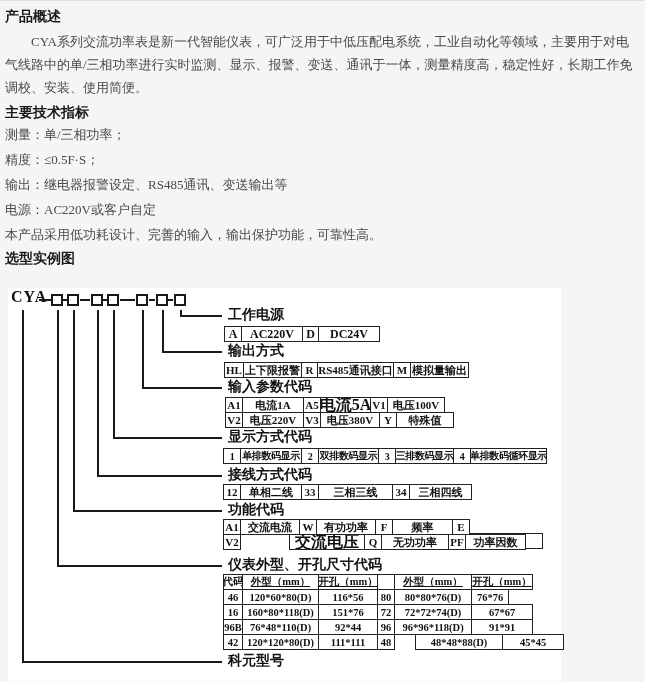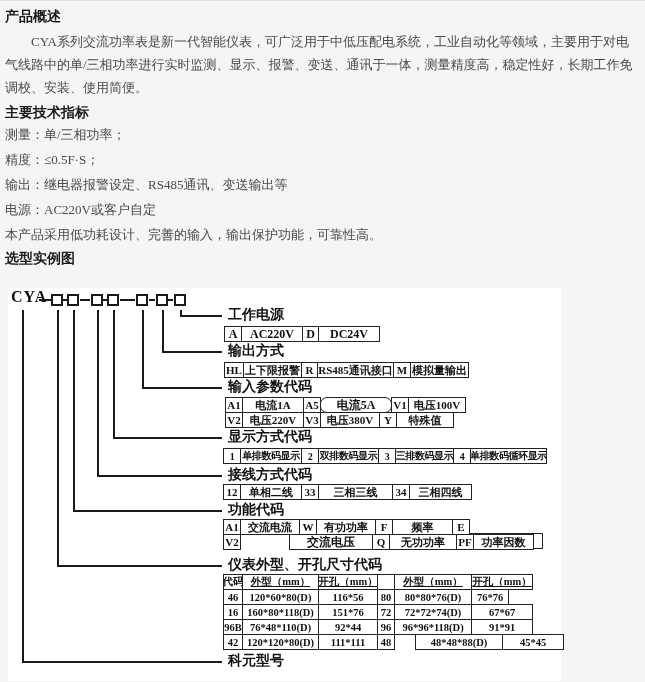--- a/index.html
+++ b/index.html
@@ -80,21 +80,21 @@
         <div class="cell" style="width: 18px; font-size: 11px;">M</div>
         <div class="cell" style="width: 59px; font-size: 11px;">模拟量输出</div>
       </div>
       <div class="ln" style="left: 134px; top: 22px; width: 2px; height: 79px;"></div>
       <div class="ln" style="left: 134px; top: 99px; width: 80px; height: 2px;"></div>
       <div class="lab" style="left: 220px; top: 91px;">输入参数代码</div>
       <div class="trow" style="left: 217px; top: 109px;">
         <div class="cell" style="width: 18px; font-size: 11px;">A1</div>
         <div class="cell" style="width: 62px; font-size: 11px;">电流1A</div>
         <div class="cell" style="width: 18px; font-size: 11px;">A5</div>
-        <div class="cell" style="width: 72px; font-size: 12px; border-radius: 7px;">电流5A</div>
+        <div class="cell" style="width: 51px; font-size: 16px;">电流5A</div>
         <div class="cell" style="width: 18px; font-size: 11px;">V1</div>
         <div class="cell" style="width: 58px; font-size: 11px;">电压100V</div>
       </div>
       <div class="trow" style="left: 217px; top: 124px;">
         <div class="cell" style="width: 18px; font-size: 11px;">V2</div>
         <div class="cell" style="width: 62px; font-size: 11px;">电压220V</div>
         <div class="cell" style="width: 18px; font-size: 11px;">V3</div>
         <div class="cell" style="width: 60px; font-size: 11px;">电压380V</div>
         <div class="cell" style="width: 18px; font-size: 11px;">Y</div>
         <div class="cell" style="width: 58px; font-size: 11px;">特殊值</div>
@@ -131,21 +131,21 @@
         <div class="cell" style="width: 60px; font-size: 11px;">交流电流</div>
         <div class="cell" style="width: 18px; font-size: 11px;">W</div>
         <div class="cell" style="width: 60px; font-size: 11px;">有功功率</div>
         <div class="cell" style="width: 18px; font-size: 11px;">F</div>
         <div class="cell" style="width: 61px; font-size: 11px;">频率</div>
         <div class="cell" style="width: 18px; font-size: 11px;">E</div>
         <div class="cell" style="width: 74px; font-size: 11px; margin-top: 14px;">电能</div>
       </div>
       <div class="trow" style="left: 215px; top: 246px;">
         <div class="cell" style="width: 18px; font-size: 11px;">V2</div>
-        <div class="cell" style="width: 84px; font-size: 12px; margin-left: 48px;">交流电压</div>
+        <div class="cell" style="width: 76px; font-size: 16px; margin-left: 48px;">交流电压</div>
         <div class="cell" style="width: 18px; font-size: 11px;">Q</div>
         <div class="cell" style="width: 68px; font-size: 11px;">无功功率</div>
         <div class="cell" style="width: 18px; font-size: 11px;">PF</div>
         <div class="cell" style="width: 61px; font-size: 11px;">功率因数</div>
       </div>
       <div class="ln" style="left: 49px; top: 22px; width: 2px; height: 257px;"></div>
       <div class="ln" style="left: 49px; top: 277px; width: 165px; height: 2px;"></div>
       <div class="lab" style="left: 220px; top: 269px;">仪表外型、开孔尺寸代码</div>
       <div class="trow" style="left: 215px; top: 286px;">
         <div class="cell" style="width: 20px; font-size: 10.5px;">代码</div>

